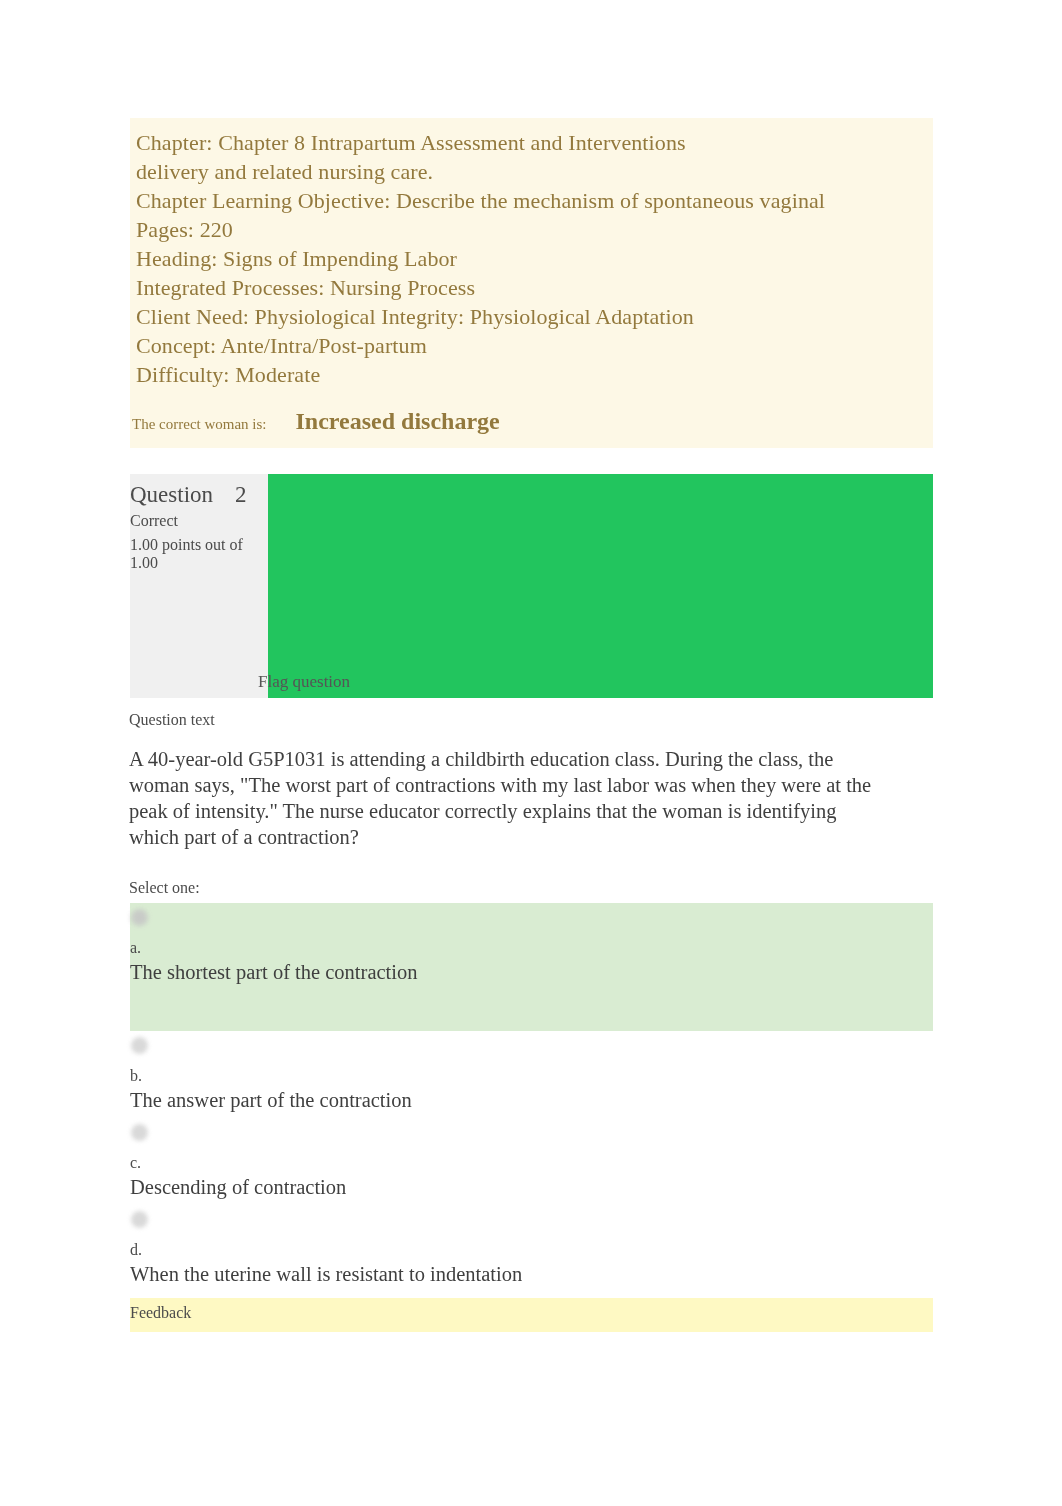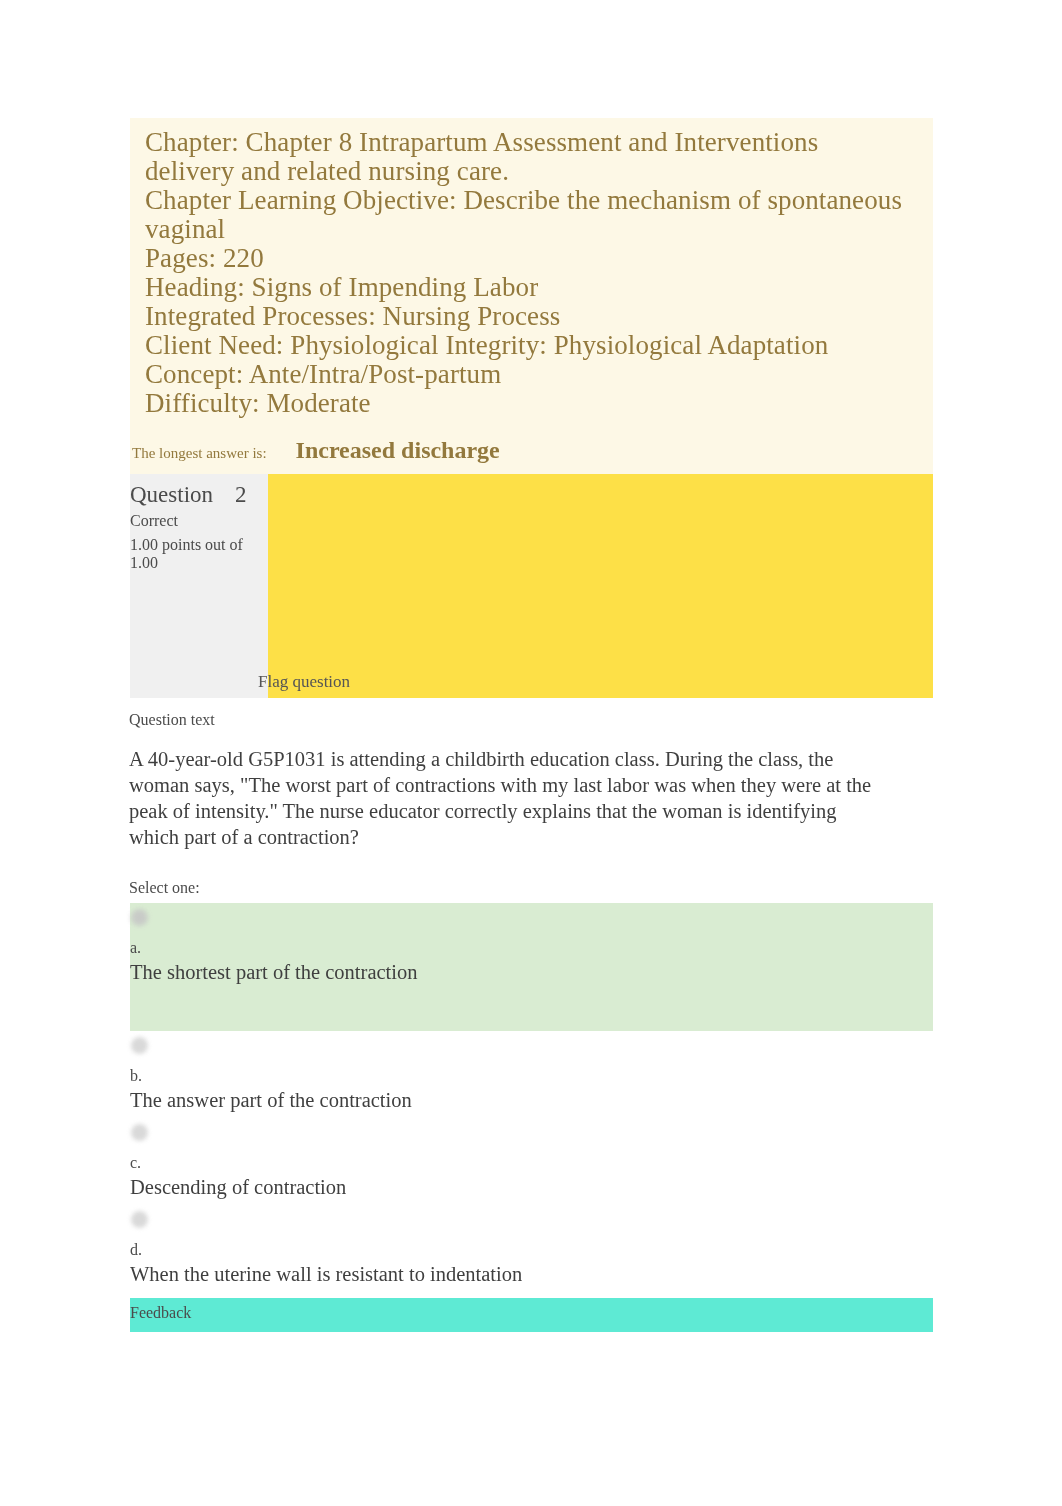--- a/index.html
+++ b/index.html
@@ -27,23 +27,23 @@
   .rationale-block {
     position: absolute;
     left: 130px;
     top: 118px;
     width: 803px;
     background: #fdf8e6;
     padding: 10px 0 14px 0;
     box-sizing: border-box;
   }
   .rationale-lines {
-    padding: 0 15px;
+    padding: 0 6px;
     color: #93793d;
-    font-size: 27px;
+    font-size: 22px;
     line-height: 29px;
     letter-spacing: 0.1px;
   }
   .rationale-lines .rline { display: block; white-space: pre-wrap; }
 
   .correct-answer-row {
     margin-top: 20px;
     padding: 0 2px;
     display: flex;
     align-items: baseline;
@@ -60,21 +60,21 @@
     font-weight: bold;
   }
 
   
   .question-header {
     position: absolute;
     left: 130px;
     top: 474px;
     width: 803px;
     height: 224px;
-    background: #fde047;
+    background: #22c55e;
   }
   .qh-left {
     position: absolute;
     left: 0; top: 0;
     width: 138px;
     height: 224px;
     background: #f0f0f0;
   }
   .qh-title {
     position: absolute;
@@ -183,21 +183,21 @@
     text-align: right;
   }
 
   
   .feedback-bar {
     position: absolute;
     left: 130px;
     top: 1298px;
     width: 803px;
     height: 34px;
-    background: #5eead4;
+    background: #fef9c3;
   }
   .feedback-bar .label {
     position: absolute;
     left: 0px;
     top: 6px;
     font-size: 16px;
     color: #4b4b4b;
   }
 </style>
 </head>
@@ -211,21 +211,21 @@
       <span class="rline">delivery and related nursing care.</span>
       <span class="rline">Chapter Learning Objective: Describe the mechanism of spontaneous vaginal</span>
       <span class="rline">Pages: 220</span>
       <span class="rline">Heading: Signs of Impending Labor</span>
       <span class="rline">Integrated Processes: Nursing Process</span>
       <span class="rline">Client Need: Physiological Integrity: Physiological Adaptation</span>
       <span class="rline">Concept: Ante/Intra/Post-partum</span>
       <span class="rline">Difficulty: Moderate</span>
     </div>
     <div class="correct-answer-row">
-      <span class="correct-answer-label">The longest answer is:</span>
+      <span class="correct-answer-label">The correct woman is:</span>
       <span class="correct-answer-value">Increased discharge</span>
     </div>
   </div>
 
   <div class="question-header">
     <div class="qh-left">
       <div class="qh-title"><span>Question</span><span class="qnum">2</span></div>
       <div class="qh-status">Correct</div>
       <div class="qh-points">1.00 points out of 1.00</div>
     </div>

